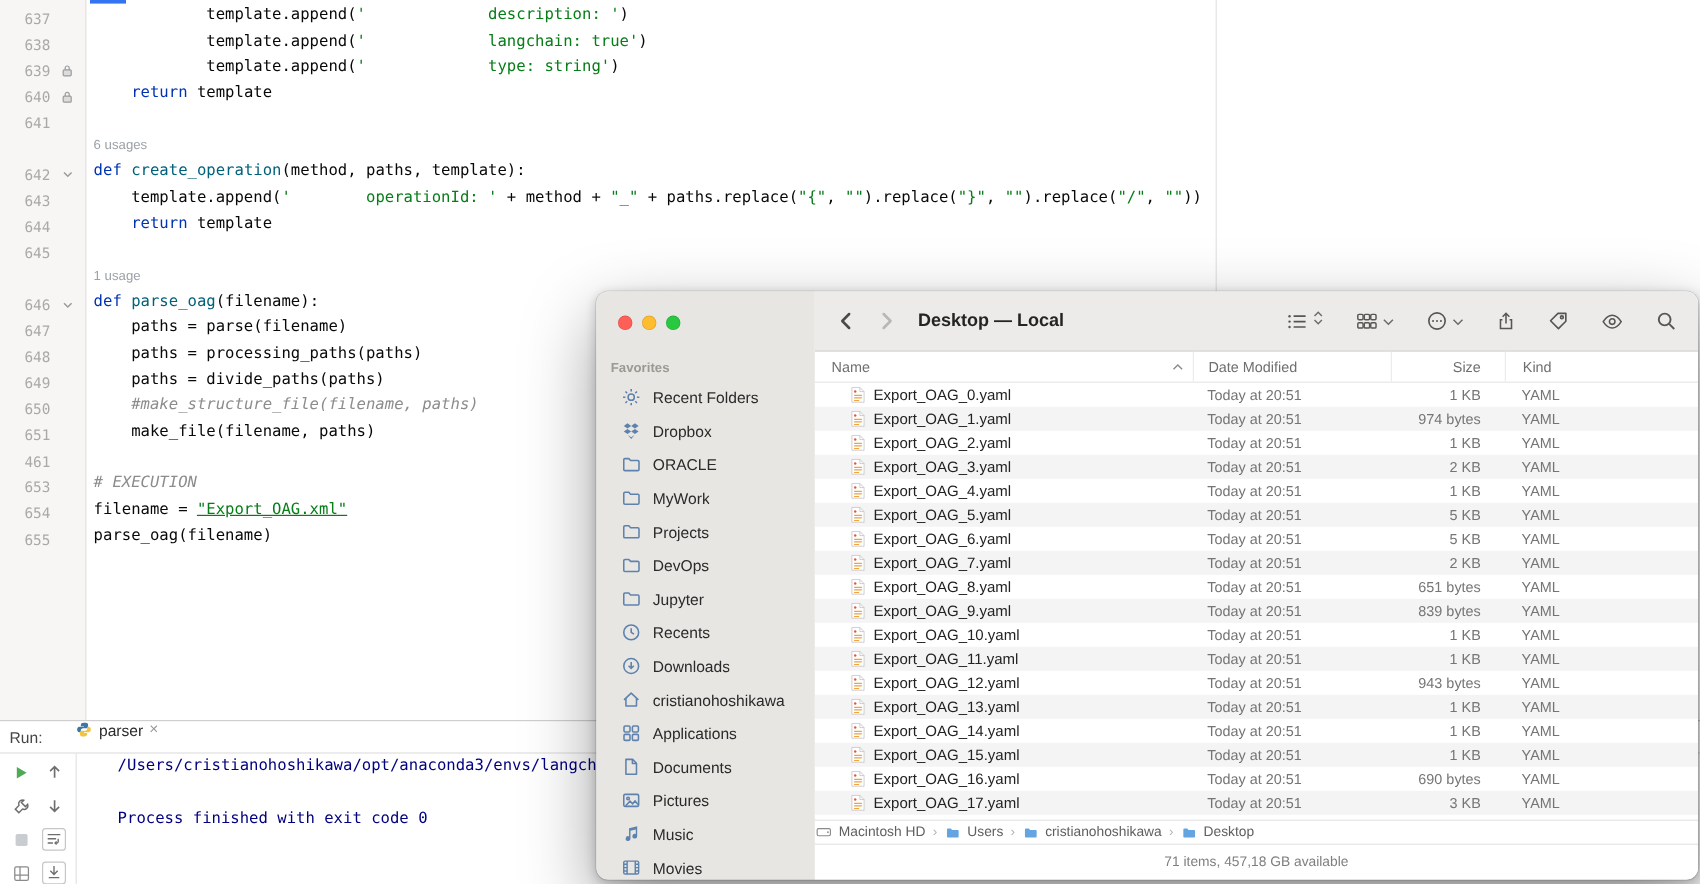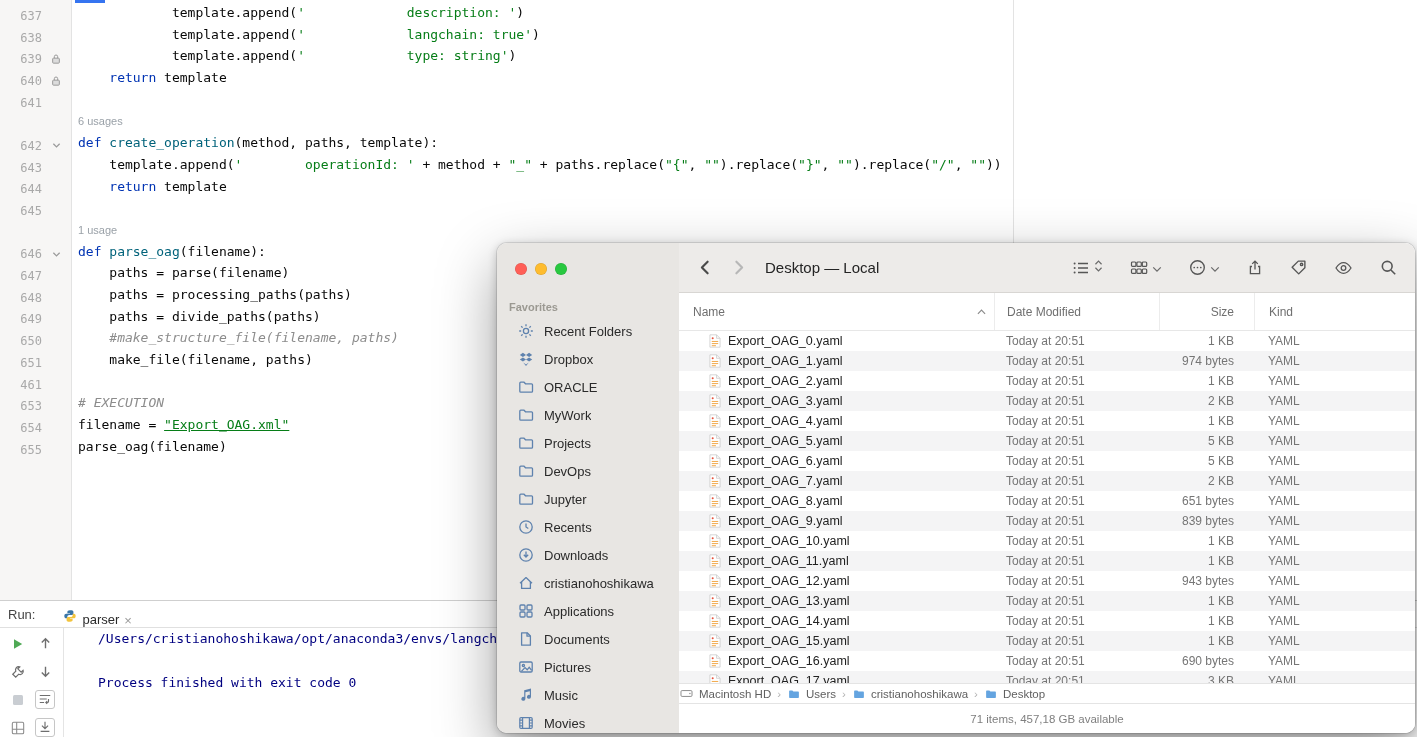--- a/index.html
+++ b/index.html
@@ -16,21 +16,21 @@
   .code-lines{position:absolute;left:78px;top:5px;right:410px}
   .c-row{height:21.7px;line-height:21.7px;white-space:pre;font:13px "DejaVu Sans Mono",monospace}
   .tk-p{color:#080808}.tk-k{color:#0033b3}.tk-s{color:#067d17}.tk-f{color:#00627a}
   .tk-c{color:#8c8c8c;font-style:italic}.tk-su{color:#067d17;text-decoration:underline}
   .hint{font:11px "Liberation Sans",sans-serif;color:#9aa1a8}
   .editor-divider{position:absolute;left:1013px;top:0;width:1px;height:600px;background:#e3e3e3}
 
   .run-panel{position:absolute;left:0;right:0;top:600px;bottom:0;border-top:1px solid #cfcfcf;background:#fff}
   .run-header{height:27px;display:flex;align-items:center;border-bottom:1px solid #e0e0e0;padding-left:8px}
   .run-label{font-size:13px;color:#454545}
-  .run-tab{display:flex;align-items:flex-end;gap:5px;margin-left:22px;height:100%;padding:0 6px}
+  .run-tab{display:flex;align-items:flex-start;gap:5px;margin-left:22px;height:100%;padding:0 6px}
   .run-tab-label{font-size:13px;color:#2b2b2b}
   .tab-close{color:#9a9a9a;font-size:13px;line-height:1}
   .run-body{position:absolute;left:0;top:27px;right:0;bottom:0;display:flex}
   .run-toolbar{width:64px;border-right:1px solid #e4e4e4;display:flex;justify-content:space-evenly;padding-top:6px}
   .rt-col{display:flex;flex-direction:column;gap:9px;align-items:center}
   .ricon{display:flex;align-items:center;justify-content:center;width:20px;height:20px;color:#6e6e6e}
   .ricon.boxed{border:1px solid #c6c6c6;border-radius:3px}
   .console{flex:1;padding-left:34px;font:13px "DejaVu Sans Mono",monospace;color:#000080}
   .console div{height:22px;line-height:22px;white-space:pre}
 
@@ -43,26 +43,26 @@
   .light{width:12px;height:12px;border-radius:50%;box-shadow:inset 0 0 0 .5px rgba(0,0,0,.15)}
   .fav-label{margin:58px 0 4px 12px;font-size:11px;font-weight:700;color:#9b9992}
   .side-item{height:28px;display:flex;align-items:center;gap:9px;padding-left:14px;margin:0 6px;border-radius:6px}
   .side-icon{width:18px;display:flex;justify-content:center;color:#5e82ae;flex-shrink:0}
   .side-label{font-size:13px;color:#2a2a2a;white-space:nowrap;overflow:hidden}
 
   .main{flex:1;display:flex;flex-direction:column;background:#fff;min-width:0}
   .toolbar{height:50px;background:#edebe9;border-bottom:1px solid #d8d6d3;display:flex;align-items:center;padding:0 18px;flex-shrink:0}
   .nav-btn{color:#4a4a4a;display:flex}
   .nav-btn.fwd{color:#b7b7b7;margin-left:16px}
-  .win-title{margin-left:18px;font-size:15px;font-weight:400;color:#242424;white-space:nowrap}
+  .win-title{margin-left:18px;font-size:15px;font-weight:700;color:#242424;white-space:nowrap}
   .tb-icons{margin-left:auto;display:flex;align-items:center;gap:27px;color:#565656}
   .tb-item{display:flex;align-items:center;gap:4px}
   .tb-icon{display:flex}
 
-  .col-headers{height:38px;display:flex;align-items:center;border-bottom:1px solid #e7e7e7;font-size:12px;color:#6f6f6f;flex-shrink:0}
+  .col-headers{height:26px;display:flex;align-items:center;border-bottom:1px solid #e7e7e7;font-size:12px;color:#6f6f6f;flex-shrink:0}
   .h-name{width:315px;height:100%;padding-left:14px;display:flex;align-items:center}
   .sort-icon{margin-left:auto;margin-right:8px;display:flex}
   .h-date,.h-size,.h-kind{height:100%;display:flex;align-items:center;border-left:1px solid #ececec}
   .h-date{width:165px;padding-left:12px}
   .h-size{width:95px;justify-content:flex-end;padding-right:20px}
   .h-kind{flex:1;padding-left:14px}
 
   .rows-wrap{flex:1;overflow:hidden}
   .f-row{height:20px;display:flex;align-items:center}
   .f-row.alt{background:#f4f4f5}

